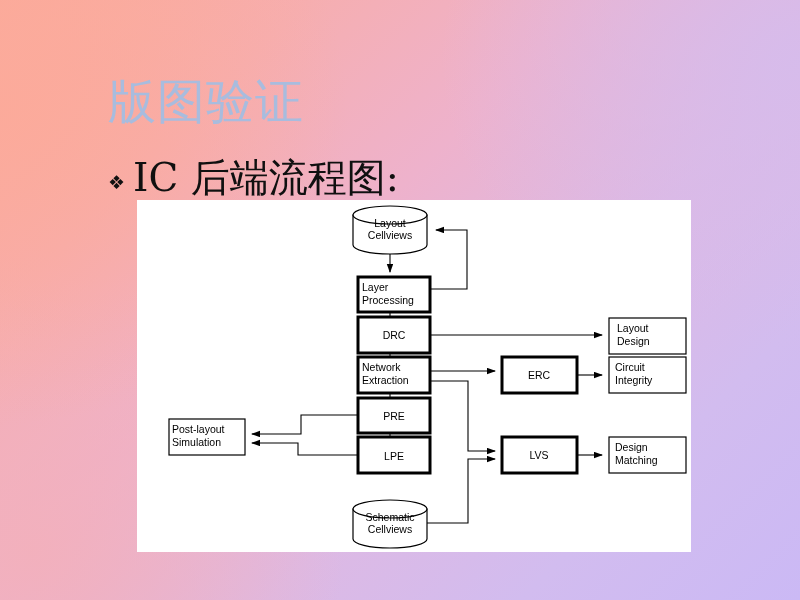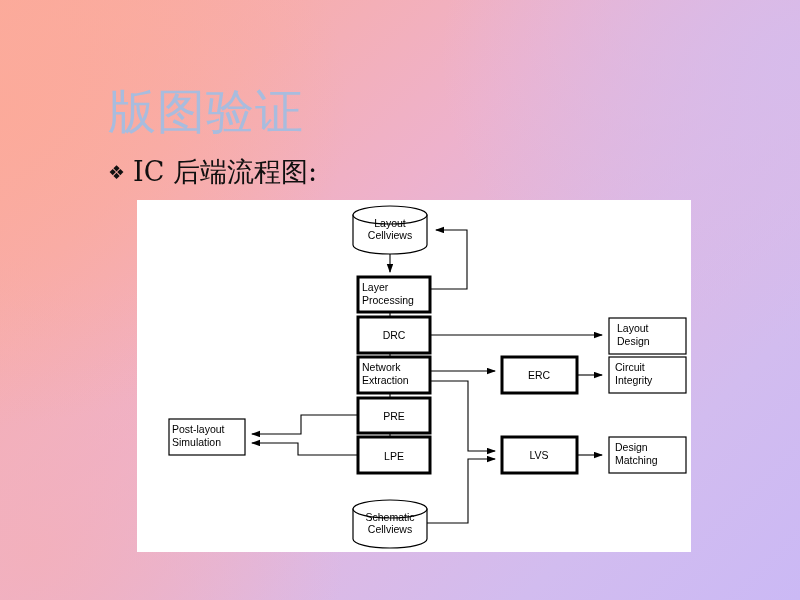--- a/index.html
+++ b/index.html
@@ -34,21 +34,21 @@
     background:
       radial-gradient(ellipse 70% 85% at 0% 18%, rgba(252,170,154,0.95) 0%, rgba(252,170,154,0.0) 62%),
       radial-gradient(ellipse 60% 70% at 4% 92%, rgba(243,176,186,0.85) 0%, rgba(243,176,186,0.0) 65%),
       radial-gradient(ellipse 75% 80% at 100% 10%, rgba(214,188,236,0.9) 0%, rgba(214,188,236,0.0) 60%);
     pointer-events: none;
   }
 
   #title {
     position: absolute;
     left: 108px;
-    top: 86px;
+    top: 76px;
     font-family: "DejaVu Sans", "Liberation Sans", sans-serif;
     font-size: 48px;
     line-height: 1.05;
     color: #a8bcde;
     letter-spacing: 1px;
     white-space: nowrap;
     z-index: 3;
   }
 
   #bullet-row {
@@ -63,21 +63,21 @@
   }
   #bullet-glyph {
     font-family: "DejaVu Sans", sans-serif;
     font-size: 19px;
     color: #111;
     position: relative;
     top: -2px;
   }
   #bullet-text {
     font-family: "DejaVu Serif", "Liberation Serif", serif;
-    font-size: 27px;
+    font-size: 39px;
     color: #101010;
     line-height: 1;
   }
 
   #diagram-panel {
     position: absolute;
     left: 137px;
     top: 200px;
     width: 523px;
     height: 352px;

